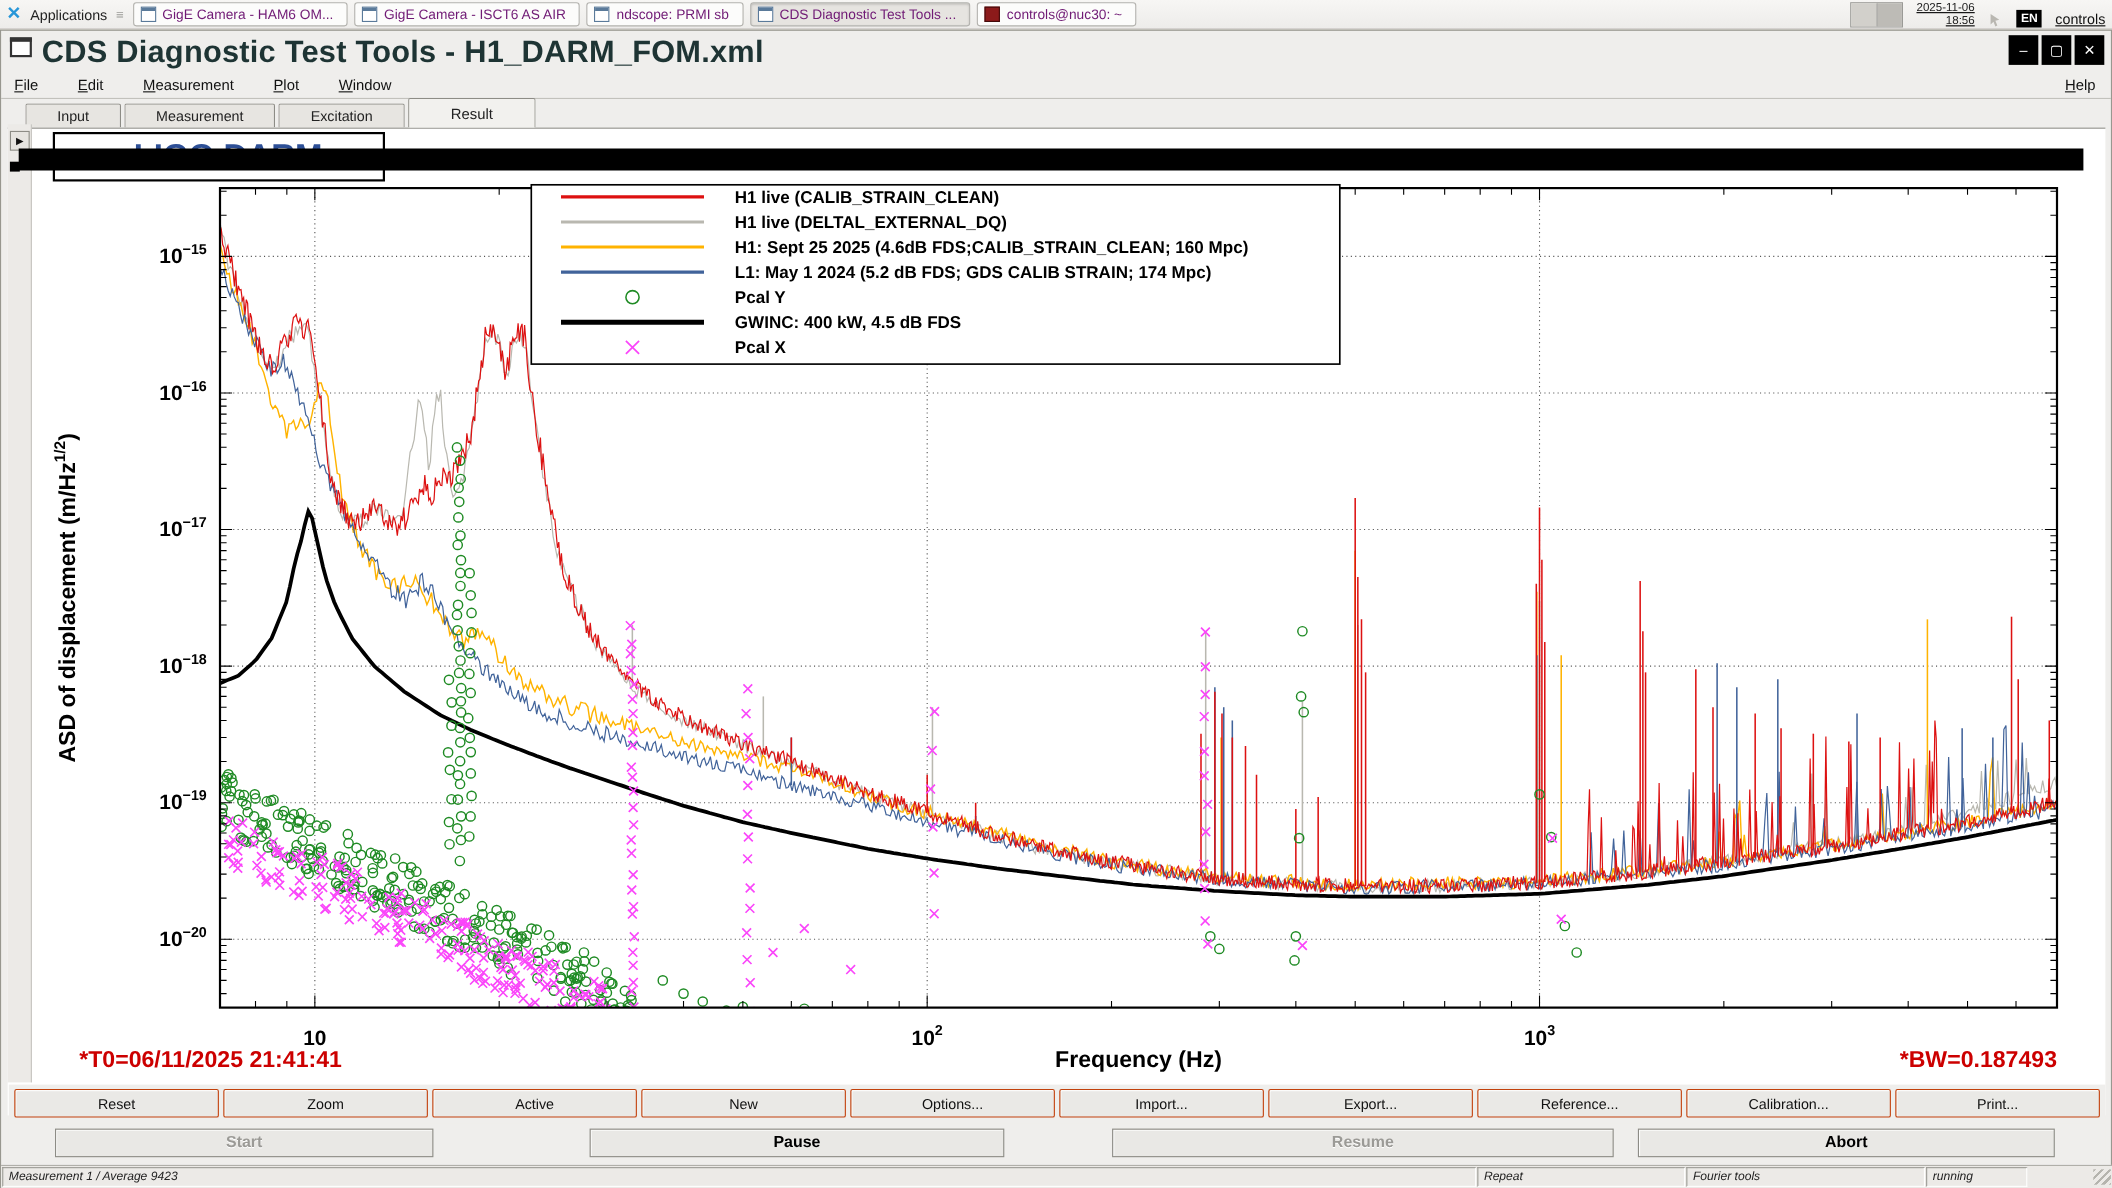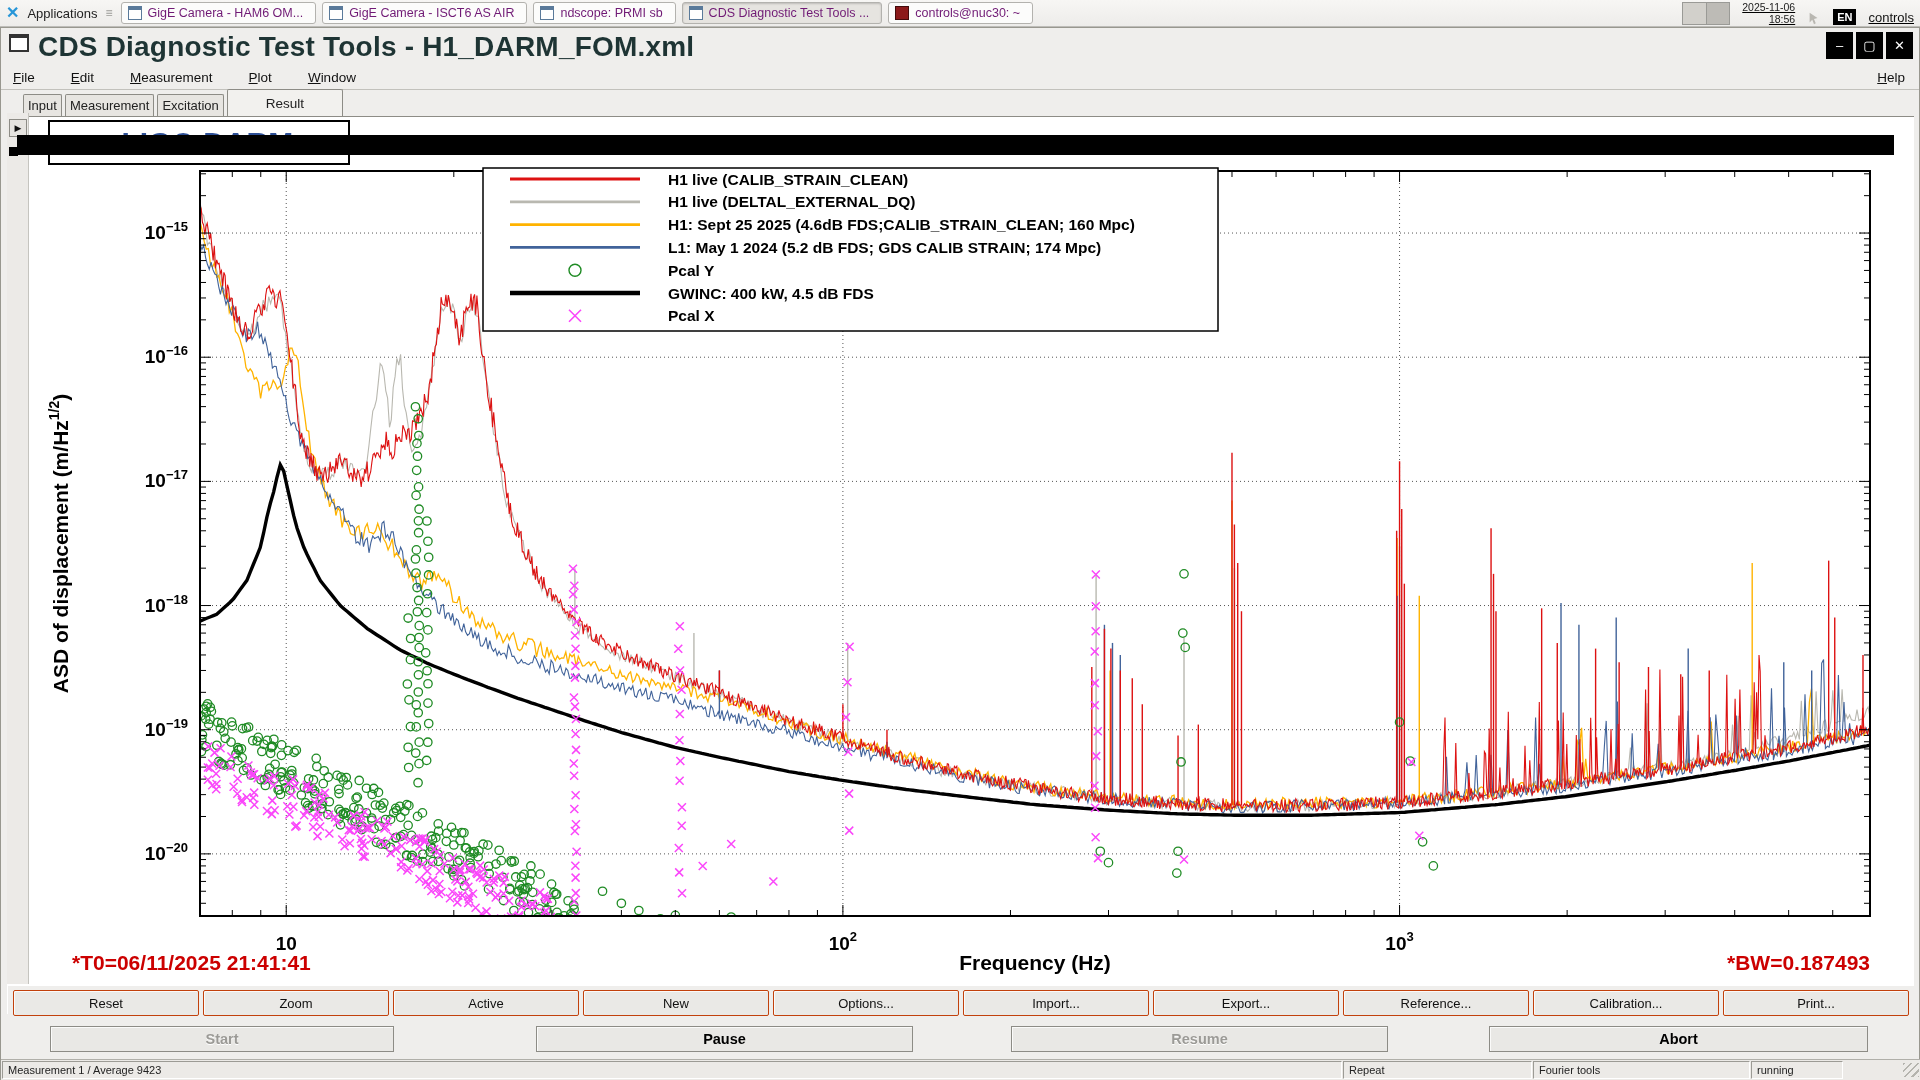--- a/index.html
+++ b/index.html
@@ -43,21 +43,21 @@
 
   .menubar{position:absolute;left:0;top:37px;width:100%;height:25px;box-sizing:border-box;
     display:flex;align-items:center;gap:36px;padding-left:12px;font-size:13.5px;color:#111;
     border-bottom:1px solid #c2c1bc;}
   .menu-item u{text-decoration:underline;}
   .menu-help{margin-left:auto;padding-right:14px;}
 
   .tabbar{position:absolute;left:0;top:62px;width:100%;height:26px;box-sizing:border-box;
     display:flex;align-items:flex-end;padding-left:22px;}
   .tab{height:21px;background:#e7e5e1;border:1px solid #8d8c86;border-bottom:none;
-    border-radius:2px 2px 0 0;padding:0 4px;font-size:13px;display:flex;align-items:center;
+    border-radius:2px 2px 0 0;padding:0 28px;font-size:13px;display:flex;align-items:center;
     margin-right:3px;color:#222;}
   .tab.active{height:26px;background:#f2f1ee;padding:0 38px;font-size:13.5px;position:relative;z-index:3;}
 
   .content{position:absolute;left:6px;top:88px;width:1907px;height:897px;background:#ffffff;
     border-top:1px solid #8d8c86;}
   .selector{position:absolute;left:7px;top:113px;width:21px;height:871px;background:#eceae7;
     border-right:1px solid #c5c4bf;}
   .sel-btn{position:absolute;left:2px;top:6px;width:16px;height:16px;background:#e6e4e0;
     border:1px solid #8d8c86;font-size:9px;display:flex;align-items:center;justify-content:center;color:#111;}
   .sel-sq{position:absolute;left:2px;top:34px;width:9px;height:9px;background:#000;}
@@ -77,21 +77,21 @@
     display:flex;align-items:center;justify-content:center;}
 
   .ctrlrow{position:absolute;left:7px;top:993px;width:1906px;height:37px;background:#efeeec;}
   .cbtn{position:absolute;top:5px;height:26px;box-sizing:border-box;background:#e9e8e5;
     border:1px solid #8d8c86;box-shadow:inset 1px 1px 0 #fbfbfa;font-size:14.5px;font-weight:bold;
     display:flex;align-items:center;justify-content:center;color:#000;}
   .cbtn.disabled{color:#9b9a96;text-shadow:0 1px 0 #fff;}
 
   .statusbar{position:absolute;left:0;top:1031px;width:1920px;height:21px;box-sizing:border-box;
     background:#eceae7;border-top:1px solid #b0afa9;display:flex;align-items:stretch;
-    font-size:11px;color:#222;}
+    font-size:11px;color:#222;font-style:italic;}
   .scell{border:1px solid;border-color:#9c9b95 #fff #fff #9c9b95;margin:1px 0 1px 1px;
     padding:0 5px;display:flex;align-items:center;box-sizing:border-box;overflow:hidden;white-space:nowrap;}
   .sgrip{margin:3px 2px 3px auto;width:16px;
     background:repeating-linear-gradient(135deg,#b5b4ae 0 2px,transparent 2px 5px);}
 </style>
 </head>
 <body>
 
 <div class="taskbar">
   <span class="app-logo">✕</span>
@@ -174,21 +174,21 @@
       <div class="tbtn">Import...</div>
       <div class="tbtn">Export...</div>
       <div class="tbtn">Reference...</div>
       <div class="tbtn">Calibration...</div>
       <div class="tbtn">Print...</div>
     </div>
 
   <div class="ctrlrow" id="ctrlrow">
       <div class="cbtn disabled" style="left: 42px; width: 344px;">Start</div>
       <div class="cbtn" style="left: 528px; width: 377px;">Pause</div>
-      <div class="cbtn disabled" style="left: 1003px; width: 377px;">Resume</div>
+      <div class="cbtn disabled" style="left: 1003px; width: 456px;">Resume</div>
       <div class="cbtn" style="left: 1481px; width: 379px;">Abort</div>
     </div>
 
   <div class="statusbar">
     <div class="scell" style="width:1340px;">Measurement 1 / Average 9423</div>
     <div class="scell" style="width:189px;">Repeat</div>
     <div class="scell" style="width:217px;">Fourier tools</div>
     <div class="scell" style="width:92px;">running</div>
     <div class="sgrip"></div>
   </div>

